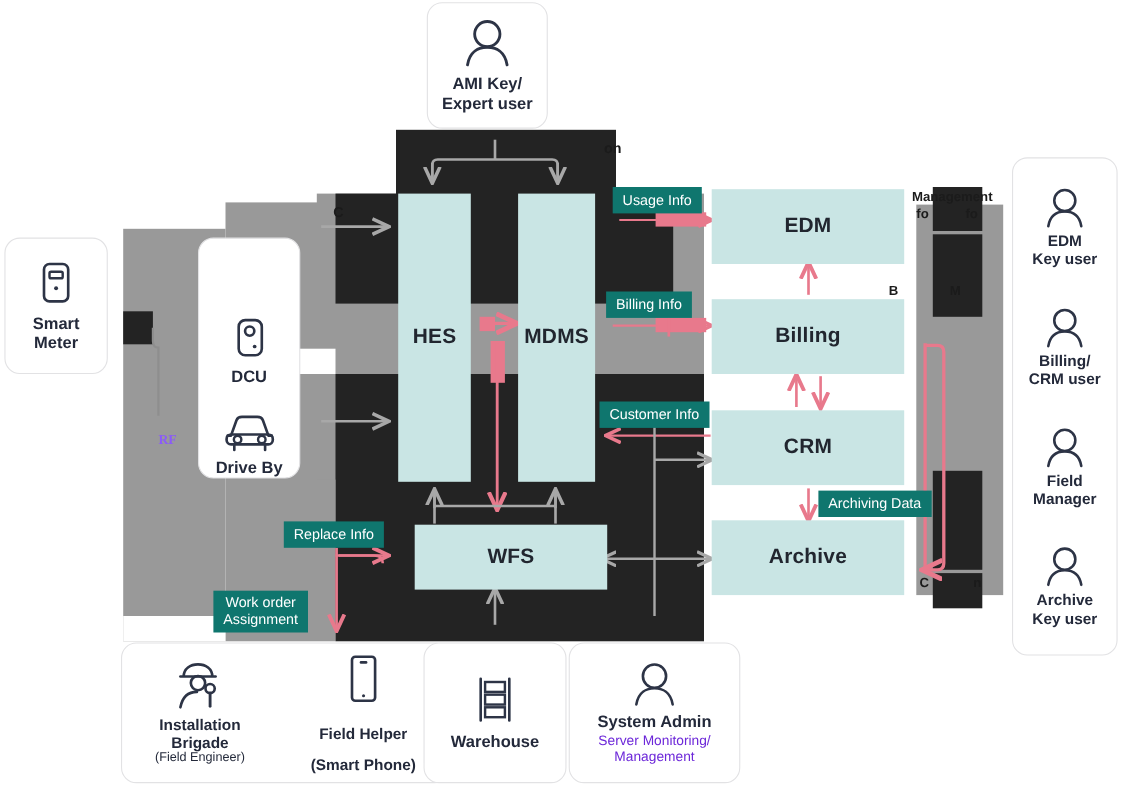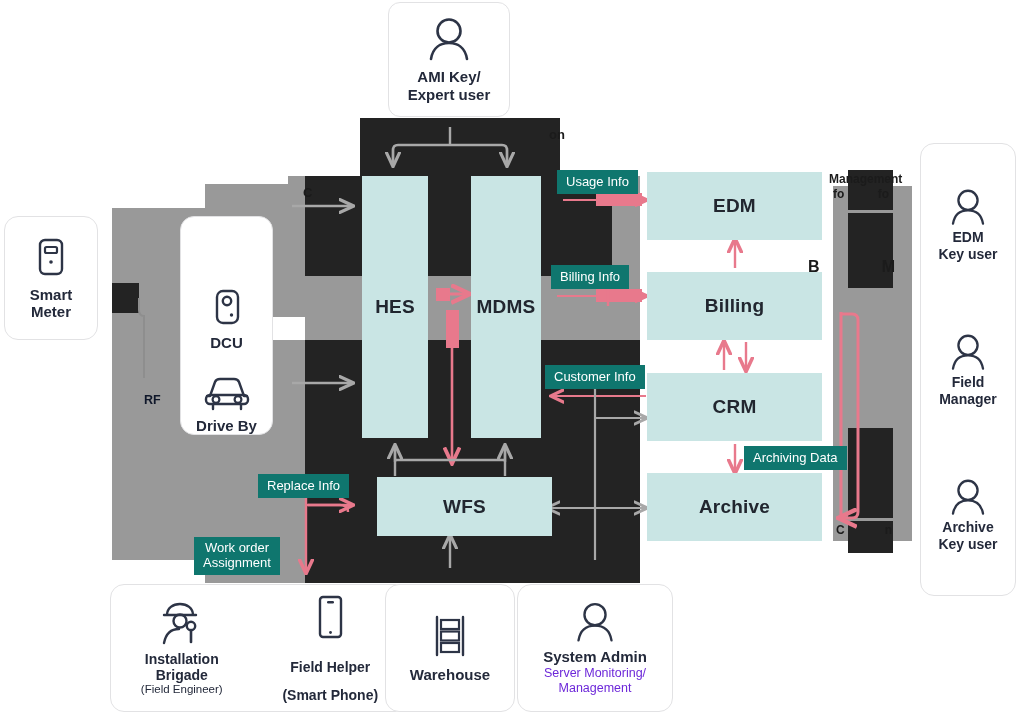--- a/index.html
+++ b/index.html
@@ -65,21 +65,21 @@
     color:#1b1b1b;
     font-weight:bold;
     font-size:13px;
     line-height:1.15;
     text-align:center;
     white-space:pre;
   }
 
   .rf {
     position:absolute;
-    font-size:12.5px; font-weight:bold; color:#0f172a;
+    font-size:12.5px; font-weight:bold; color:#8b5cf6;font-family:Liberation Serif, serif;
   }
 
   svg.lay { position:absolute; left:0; top:0; width:1020px; height:714px; overflow:visible; pointer-events:none; }
 </style>
 </head>
 <body>
 
 <div id="stage">
 
   <div class="blk gray" style="left:112px; top:208px; width:93px; height:375px;"></div>
@@ -164,21 +164,21 @@
     <path d="M746,342 L746,370" stroke="#e8798c" stroke-width="2.4" fill="none" marker-end="url(#ap)"></path>
     <path d="M735,444 L735,472" stroke="#e8798c" stroke-width="2.4" fill="none" marker-end="url(#ap)"></path>
 
     <path d="M218,645 L255,645" stroke="#6b7280" stroke-width="1.8" fill="none" marker-end="url(#ag)" marker-start="url(#ag)"></path>
   </svg>
 
   <div class="ghost" style="left:549px; top:128px;">on</div>
   <div class="ghost" style="left:303px; top:186px;">C</div>
   <div class="ghost" style="left:829px; top:173px; font-size:12px;">Management</div>
   <div class="ghost" style="left:833px; top:188px; font-size:12px;">fo          fo</div>
-  <div class="ghost" style="left:808px; top:258px; font-size:16px;">B              M</div>
+  <div class="ghost" style="left:808px; top:258px; font-size:12px;">B              M</div>
   <div class="ghost" style="left:836px; top:524px; font-size:12px;">C            n</div>
 
   <div class="rf" style="left:144px; top:393px;">RF</div>
 
   <div class="teal" style="left:362px; top:176px; width:66px; height:262px;">
     <span>HES</span>
   </div>
   <div class="teal" style="left:471px; top:176px; width:70px; height:262px;">
     <span>MDMS</span>
   </div>
@@ -202,21 +202,21 @@
   <div class="chip" style="left:557px; top:170px;">Usage Info</div>
   <div class="chip" style="left:551px; top:265px;">Billing Info</div>
   <div class="chip" style="left:545px; top:365px;">Customer Info</div>
   <div class="chip" style="left:258px; top:474px;">Replace Info</div>
   <div class="chip two" style="left:194px; top:537px;">
     <span>Work order</span><br>
     <span>Assignment</span>
   </div>
   <div class="chip" style="left:744px; top:446px;">Archiving Data</div>
 
-  <div class="card" style="left:388px; top:2px; width:122px; height:115px;border-radius:12px;">
+  <div class="card" style="left:388px; top:2px; width:110px; height:115px;">
     <span class="ico">
       <svg width="48" height="46" viewBox="0 0 48 46">
         <circle cx="24" cy="15" r="11.5" fill="none" stroke="#2d3446" stroke-width="2.6"></circle>
         <path d="M6,43 C8,31 16,27 24,27 C32,27 40,31 42,43" fill="none" stroke="#2d3446" stroke-width="2.6" stroke-linecap="round"></path>
       </svg>
     </span>
     <div style="height:6px"></div>
     <div class="cap">AMI Key/</div>
     <div class="cap">Expert user</div>
   </div>
@@ -315,37 +315,47 @@
       <span class="ico">
         <svg width="40" height="40" viewBox="0 0 48 46">
           <circle cx="24" cy="15" r="11.5" fill="none" stroke="#2d3446" stroke-width="2.8"></circle>
           <path d="M6,43 C8,31 16,27 24,27 C32,27 40,31 42,43" fill="none" stroke="#2d3446" stroke-width="2.8" stroke-linecap="round"></path>
         </svg>
       </span>
       <div class="cap sm" style="margin-top:2px;">EDM</div>
       <div class="cap sm">Key user</div>
     </div>
 
-
     <div style="display:flex; flex-direction:column; align-items:center;">
       <span class="ico">
         <svg width="40" height="40" viewBox="0 0 48 46">
           <circle cx="24" cy="15" r="11.5" fill="none" stroke="#2d3446" stroke-width="2.8"></circle>
           <path d="M6,43 C8,31 16,27 24,27 C32,27 40,31 42,43" fill="none" stroke="#2d3446" stroke-width="2.8" stroke-linecap="round"></path>
         </svg>
       </span>
-      <div class="cap sm" style="margin-top:2px;">Field</div>
-      <div class="cap sm">Manager</div>
+      <div class="cap sm" style="margin-top:2px;">Billing/</div>
+      <div class="cap sm">CRM user</div>
     </div>
 
     <div style="display:flex; flex-direction:column; align-items:center;">
       <span class="ico">
         <svg width="40" height="40" viewBox="0 0 48 46">
           <circle cx="24" cy="15" r="11.5" fill="none" stroke="#2d3446" stroke-width="2.8"></circle>
           <path d="M6,43 C8,31 16,27 24,27 C32,27 40,31 42,43" fill="none" stroke="#2d3446" stroke-width="2.8" stroke-linecap="round"></path>
         </svg>
       </span>
+      <div class="cap sm" style="margin-top:2px;">Field</div>
+      <div class="cap sm">Manager</div>
+    </div>
+
+    <div style="display:flex; flex-direction:column; align-items:center;">
+      <span class="ico">
+        <svg width="40" height="40" viewBox="0 0 48 46">
+          <circle cx="24" cy="15" r="11.5" fill="none" stroke="#2d3446" stroke-width="2.8"></circle>
+          <path d="M6,43 C8,31 16,27 24,27 C32,27 40,31 42,43" fill="none" stroke="#2d3446" stroke-width="2.8" stroke-linecap="round"></path>
+        </svg>
+      </span>
       <div class="cap sm" style="margin-top:2px;">Archive</div>
       <div class="cap sm">Key user</div>
     </div>
   </div>
 
 </div>
 
 </body></html>

